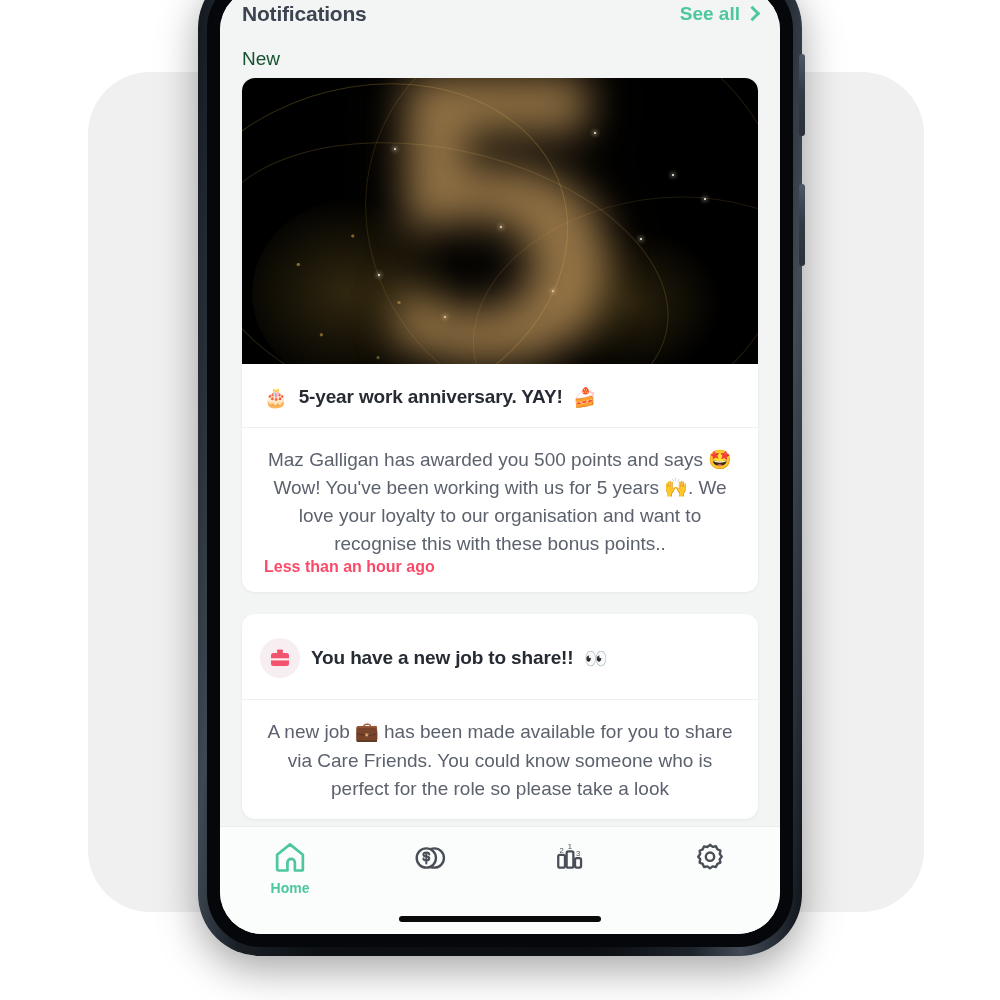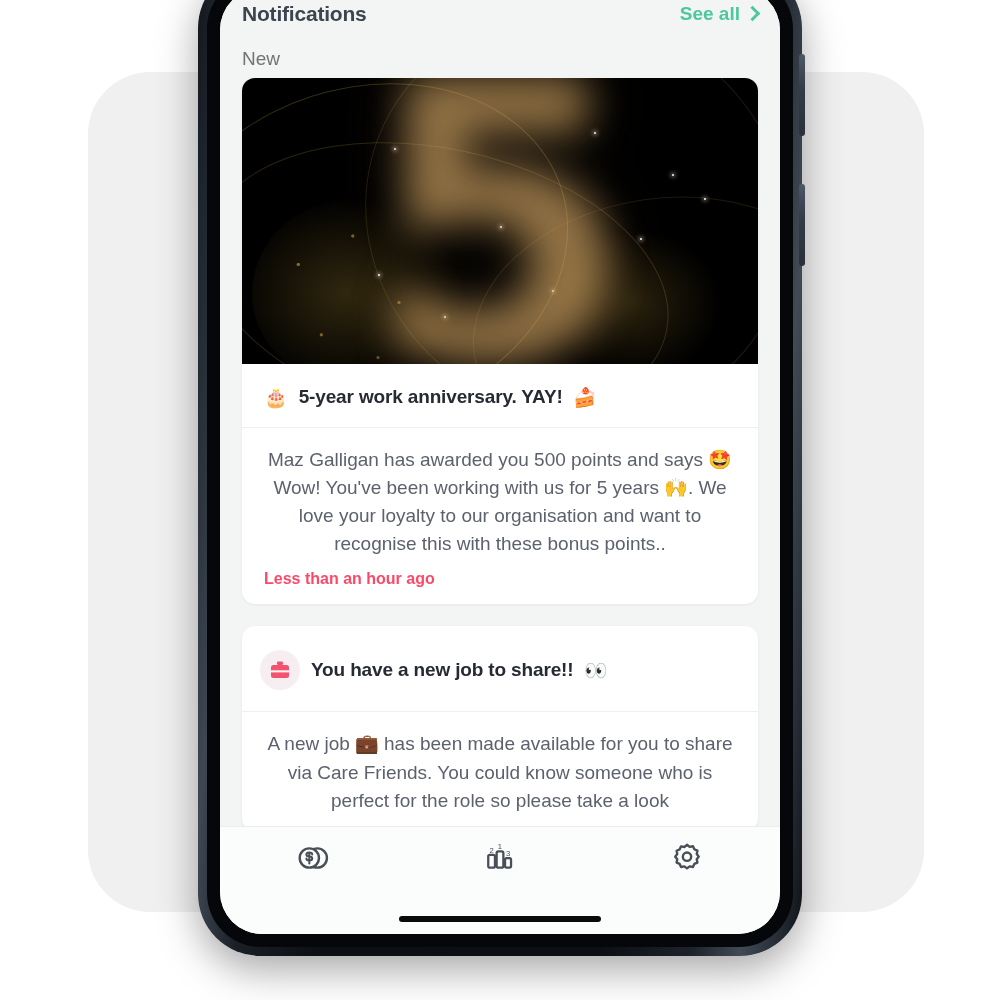--- a/index.html
+++ b/index.html
@@ -112,21 +112,21 @@
     display: inline-block;
     width: 11px;
     height: 11px;
     border-top: 3px solid #4ec79c;
     border-right: 3px solid #4ec79c;
     transform: rotate(45deg);
     margin-bottom: 2px;
   }
   .section-label {
     font-size: 19px;
-    color: #737373;
+    color: #14532d;
     padding: 12px 0 8px 0;
   }
 
   
   .feed {
     flex: 1 1 auto;
     padding: 0 22px;
     overflow: hidden;
     position: relative;
   }
@@ -245,21 +245,20 @@
   .card-body {
     padding: 18px 22px 16px 22px;
   }
   .card-text {
     font-size: 19px;
     line-height: 1.48;
     color: #5c626d;
     text-align: center;
   }
   .card-timestamp {
-    margin-top: 12px;
     font-size: 16px;
     font-weight: 700;
     color: #fb4a69;
   }
 
   
   .bottom-nav {
     flex: none;
     background: #fbfdfc;
     border-top: 1px solid #eceeed;
@@ -374,20 +373,26 @@
           <div class="card-body">
             <div class="card-text">A new job 💼 has been made available for you to share via Care Friends. You could know someone who is perfect for the role so please take a look</div>
           </div>
         </div>
 
       </div>
 
       <div class="bottom-nav">
         <div class="nav-items">
 
+          <div class="nav-item">
+            <svg width="36" height="36" viewBox="0 0 28 28" fill="none">
+              <path d="M4 12.2 14 4.2l10 8v11.3a1 1 0 0 1-1 1h-5.2v-6.1a2.9 2.9 0 0 0-5.8 0v6.1H5a1 1 0 0 1-1-1V12.2Z" stroke="#4ec79c" stroke-width="2.1" stroke-linejoin="round" stroke-linecap="round"></path>
+            </svg>
+            <span class="nav-label">Home</span>
+          </div>
 
           <div class="nav-item">
             <svg width="38" height="38" viewBox="0 0 30 30" fill="none">
               <circle cx="18.4" cy="15" r="7.6" stroke="#4a4f57" stroke-width="1.9"></circle>
               <circle cx="12.1" cy="15" r="7.6" fill="#fbfdfc" stroke="#4a4f57" stroke-width="1.9"></circle>
               <path d="M12.1 10.6v8.8M14.4 12.2c0-.9-1-1.6-2.3-1.6s-2.3.7-2.3 1.6 1 1.6 2.3 1.6 2.3.7 2.3 1.6-1 1.6-2.3 1.6-2.3-.7-2.3-1.6" stroke="#4a4f57" stroke-width="1.6" stroke-linecap="round"></path>
             </svg>
             <span class="nav-label"></span>
           </div>
 

